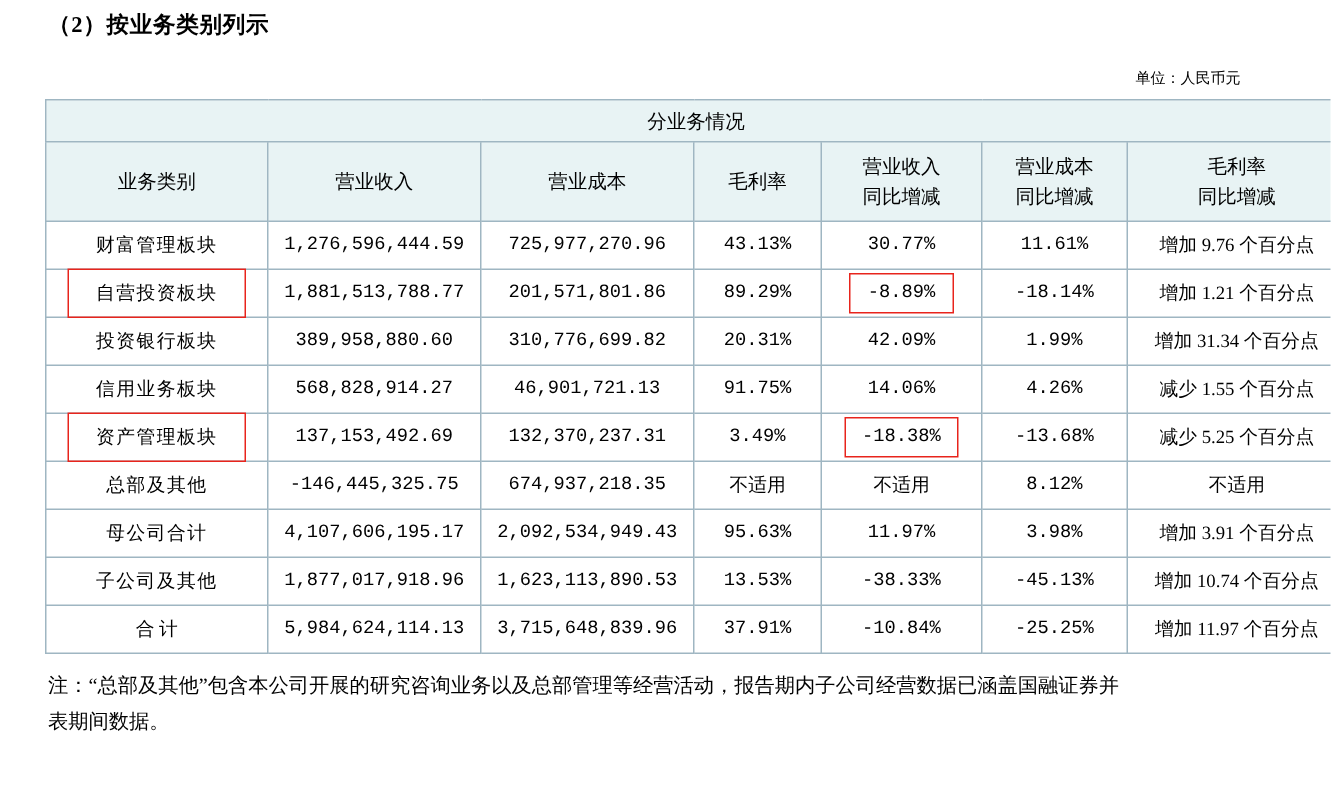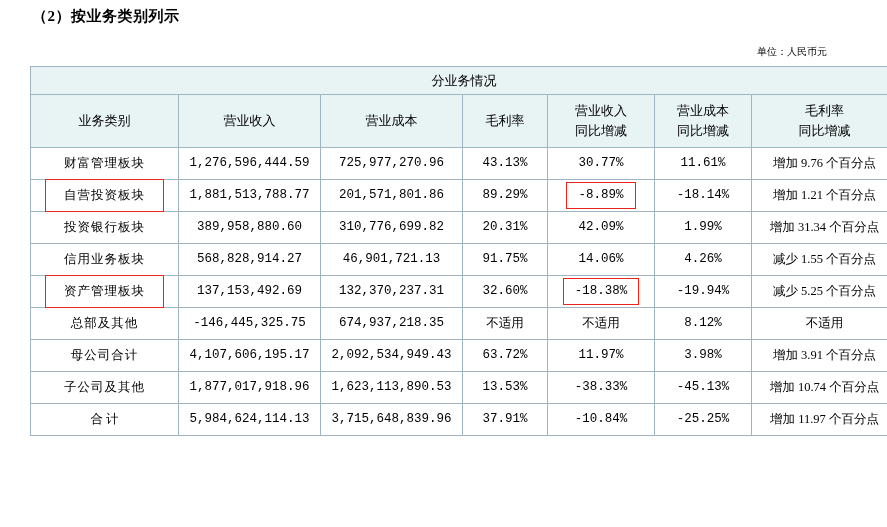--- a/index.html
+++ b/index.html
@@ -198,41 +198,41 @@
         <td class="num">91.75%</td>
         <td class="num"><span>14.06%</span></td>
         <td class="num">4.26%</td>
         <td>减少 1.55 个百分点</td>
       </tr>
 
       <tr class="body">
         <td class="label"><span class="hl hl-label">资产管理板块</span></td>
         <td class="num">137,153,492.69</td>
         <td class="num">132,370,237.31</td>
-        <td class="num">32.60%</td>
+        <td class="num">3.49%</td>
         <td class="num"><span class="hl">-18.38%</span></td>
-        <td class="num">-19.94%</td>
+        <td class="num">-13.68%</td>
         <td>减少 5.25 个百分点</td>
       </tr>
 
       <tr class="body">
         <td class="label"><span>总部及其他</span></td>
         <td class="num">-146,445,325.75</td>
         <td class="num">674,937,218.35</td>
         <td>不适用</td>
         <td><span>不适用</span></td>
         <td class="num">8.12%</td>
         <td>不适用</td>
       </tr>
 
       <tr class="body">
         <td class="label"><span>母公司合计</span></td>
         <td class="num">4,107,606,195.17</td>
         <td class="num">2,092,534,949.43</td>
-        <td class="num">63.72%</td>
+        <td class="num">95.63%</td>
         <td class="num"><span>11.97%</span></td>
         <td class="num">3.98%</td>
         <td>增加 3.91 个百分点</td>
       </tr>
 
       <tr class="body">
         <td class="label"><span>子公司及其他</span></td>
         <td class="num">1,877,017,918.96</td>
         <td class="num">1,623,113,890.53</td>
         <td class="num">13.53%</td>
@@ -246,14 +246,18 @@
         <td class="num">5,984,624,114.13</td>
         <td class="num">3,715,648,839.96</td>
         <td class="num">37.91%</td>
         <td class="num"><span>-10.84%</span></td>
         <td class="num">-25.25%</td>
         <td>增加 11.97 个百分点</td>
       </tr>
     </tbody>
   </table>
 
+  <div class="note">
+    <span class="ind">注：“总部及其他”包含本公司开展的研究咨询业务以及总部管理等经营活动，报告期内子公司经营数据已涵盖国融证券并</span>
+    <span class="ind">表期间数据。</span>
+  </div>
 
 </div>
 
 </body></html>

